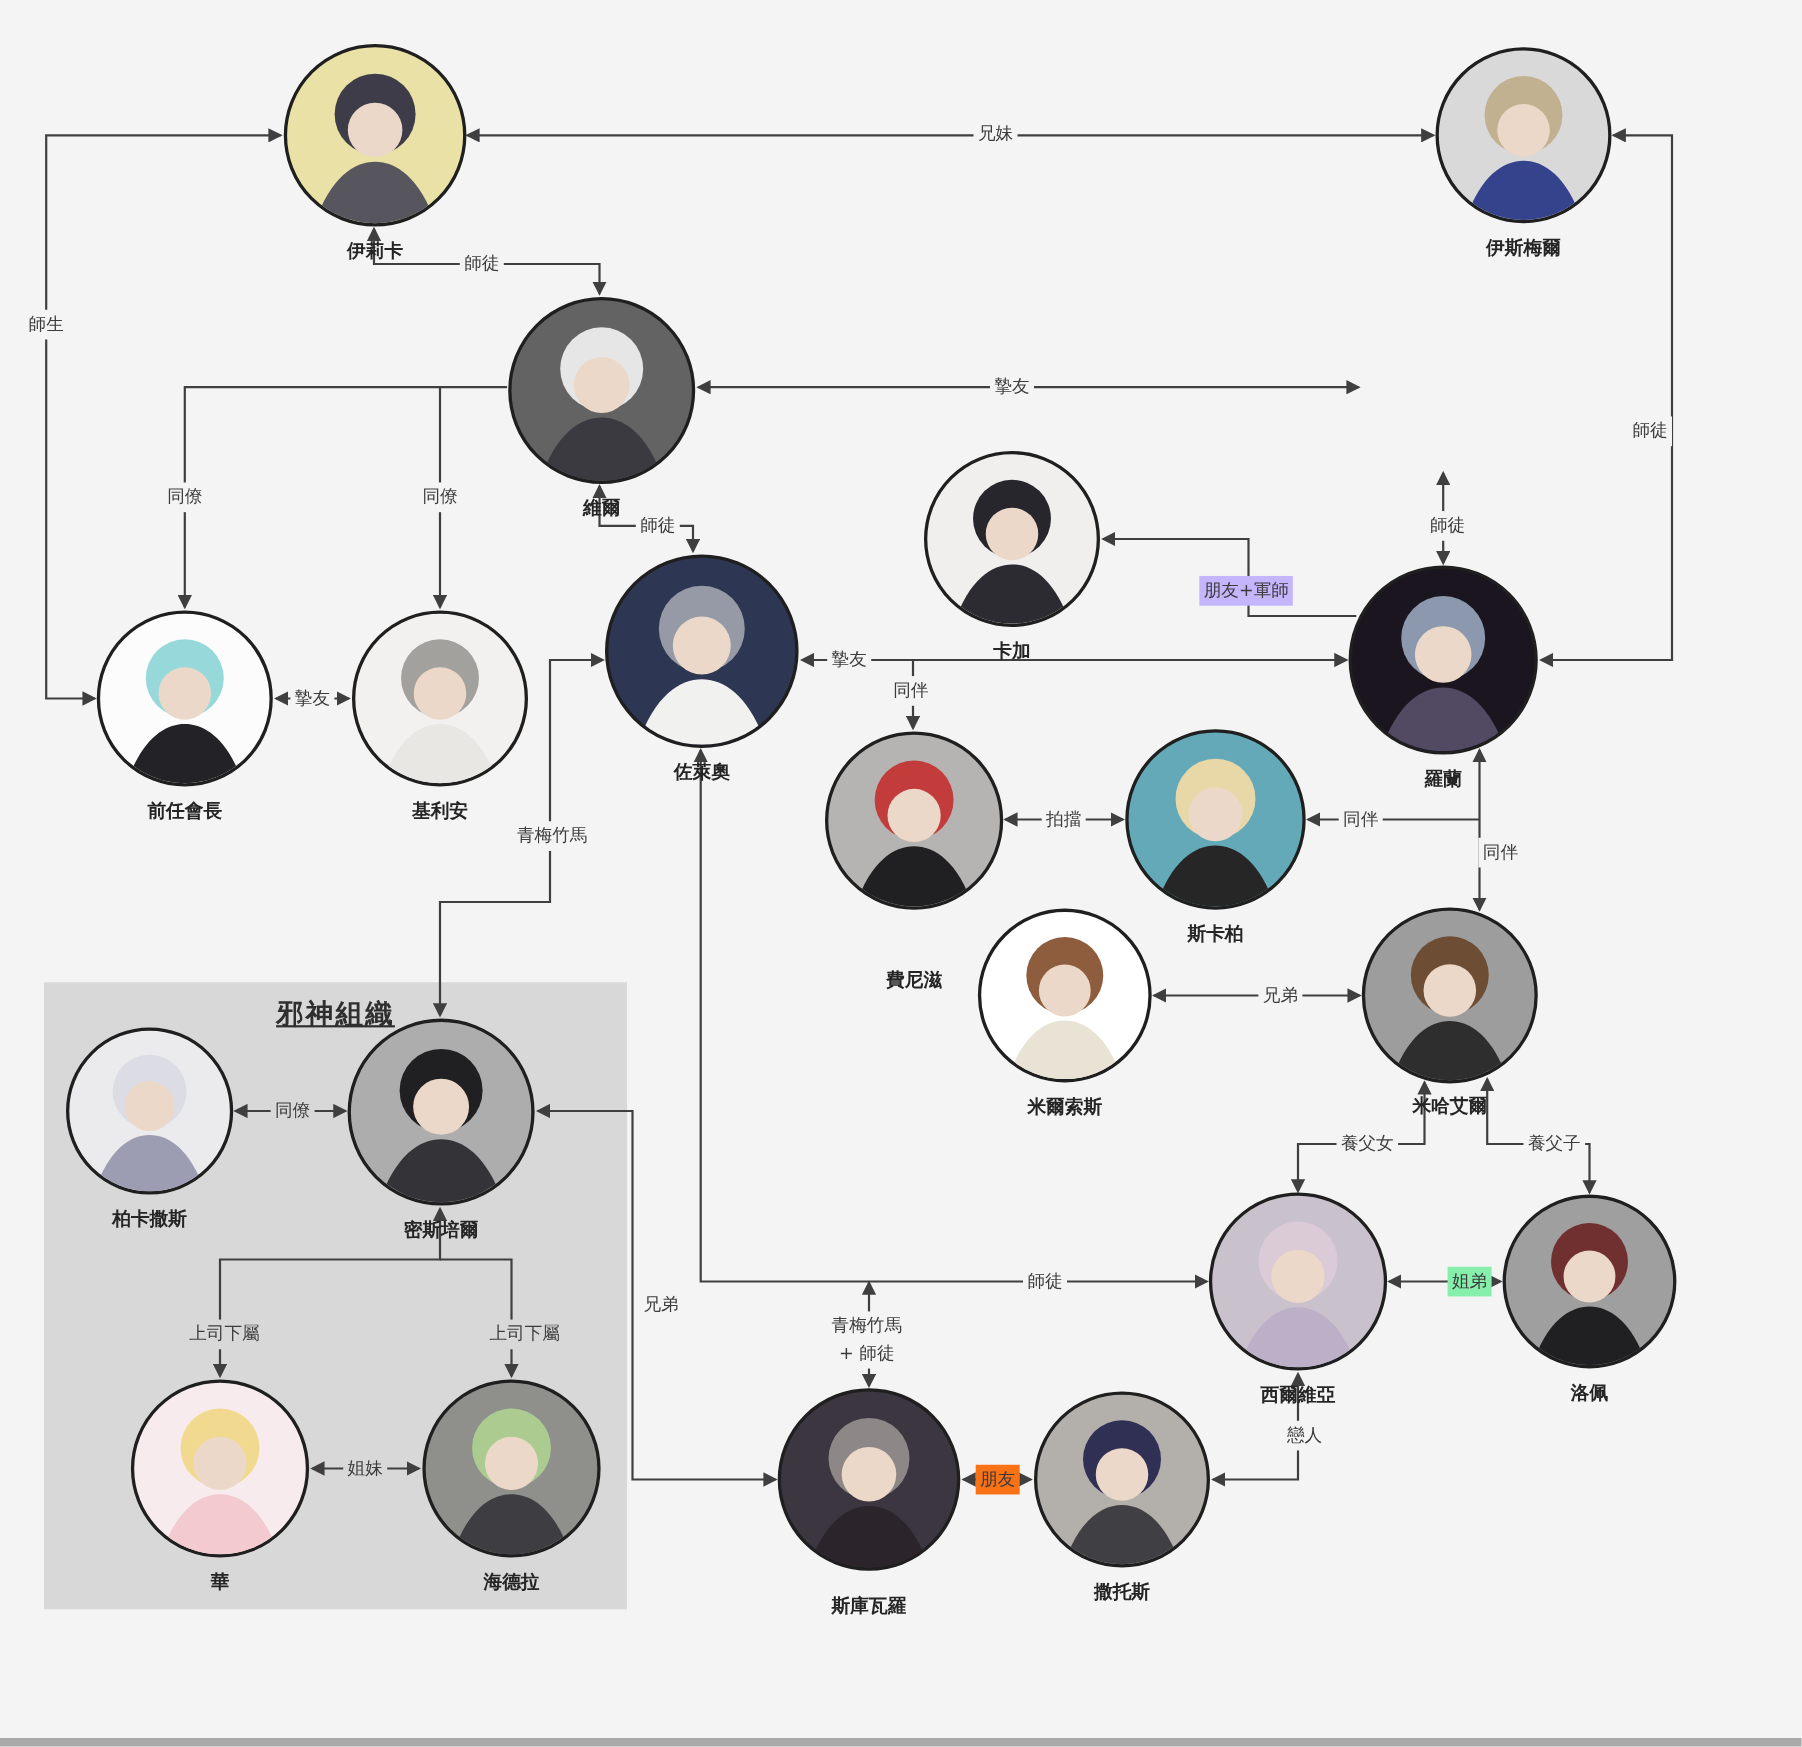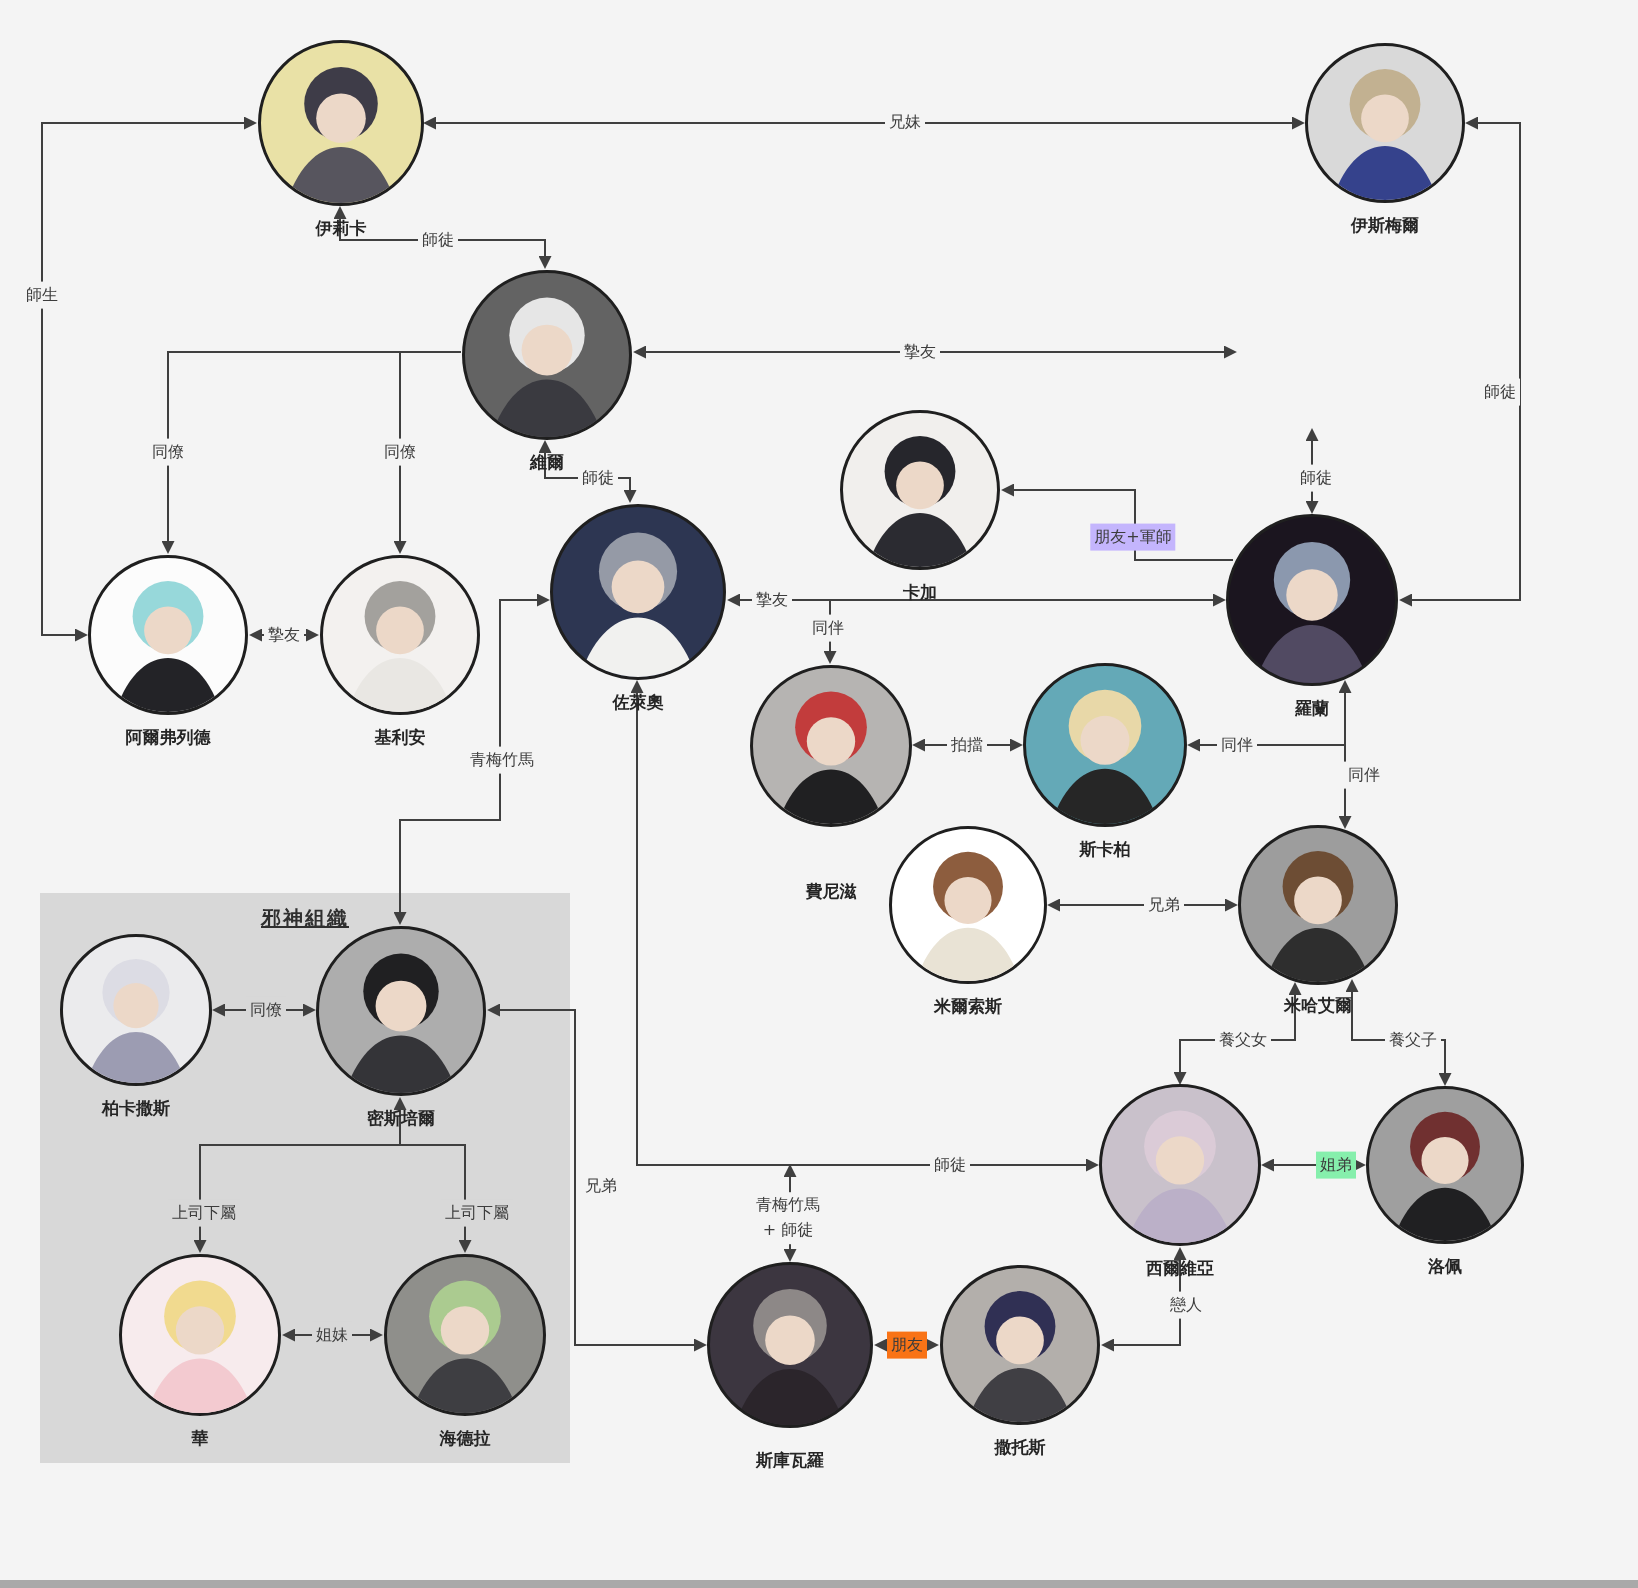--- a/index.html
+++ b/index.html
@@ -1,20 +1,20 @@
 <!DOCTYPE html>
 <html><head>
 <meta charset="utf-8">
 <style>
   * { margin:0; padding:0; box-sizing:border-box; }
   html,body { background:#f4f4f4; }
   body { font-family:"DejaVu Sans","Liberation Sans",sans-serif; }
   #canvas { position:relative; width:1638px; height:1588px; overflow:hidden; }
   #group-box { position:absolute; z-index:1; }
-  .group-label { text-align:center; padding-top:12px; font-size:20px; font-weight:bold;
+  .group-label { text-align:center; padding-top:12px; font-size:25px; font-weight:bold;
                  text-decoration:underline; color:#2f2f2f; letter-spacing:2px; }
   #edge-layer { position:absolute; left:0; top:0; z-index:2; }
   .edge-label { position:absolute; z-index:3; transform:translate(-50%,-50%); font-size:16px;
                 color:#3c3c3c; padding:1px 4px; white-space:pre-line; text-align:center;
                 line-height:1.55; }
   .node { position:absolute; z-index:4; border-radius:50%; border:3px solid #1f1f1f; overflow:hidden; }
   .node svg { display:block; width:100%; height:100%; }
   .text-node { display:flex; align-items:center; justify-content:center; background:#fff;
                border-width:2px; border-color:#333; }
   .text-node span { font-size:17px; font-weight:600; color:#1d1d1d; }
@@ -137,21 +137,21 @@
       </svg>
     </div>
     <div class="node-name" style="left: 1312px; top: 708px;">羅蘭</div>
     <div class="node" style="left: 1226px; top: 514px; width: 172px; height: 172px; background: rgb(27, 21, 31);">
       <svg viewBox="0 0 100 100">
         <circle cx="50" cy="38" r="23" fill="#8b98ae"></circle>
         <circle cx="50" cy="47" r="15.5" fill="#ecd8c8"></circle>
         <path d="M15,102 C24,74 38,65 50,65 C62,65 76,74 85,102 Z" fill="#514a62"></path>
       </svg>
     </div>
-    <div class="node-name" style="left: 168px; top: 737px;">阿爾弗列德</div>
+    <div class="node-name" style="left: 168px; top: 737px;">前任會長</div>
     <div class="node" style="left: 88px; top: 555px; width: 160px; height: 160px; background: rgb(252, 252, 252);">
       <svg viewBox="0 0 100 100">
         <circle cx="50" cy="38" r="23" fill="#97d8da"></circle>
         <circle cx="50" cy="47" r="15.5" fill="#ecd8c8"></circle>
         <path d="M15,102 C24,74 38,65 50,65 C62,65 76,74 85,102 Z" fill="#232327"></path>
       </svg>
     </div>
     <div class="node-name" style="left: 400px; top: 737px;">基利安</div>
     <div class="node" style="left: 320px; top: 555px; width: 160px; height: 160px; background: rgb(243, 241, 239);">
       <svg viewBox="0 0 100 100">

